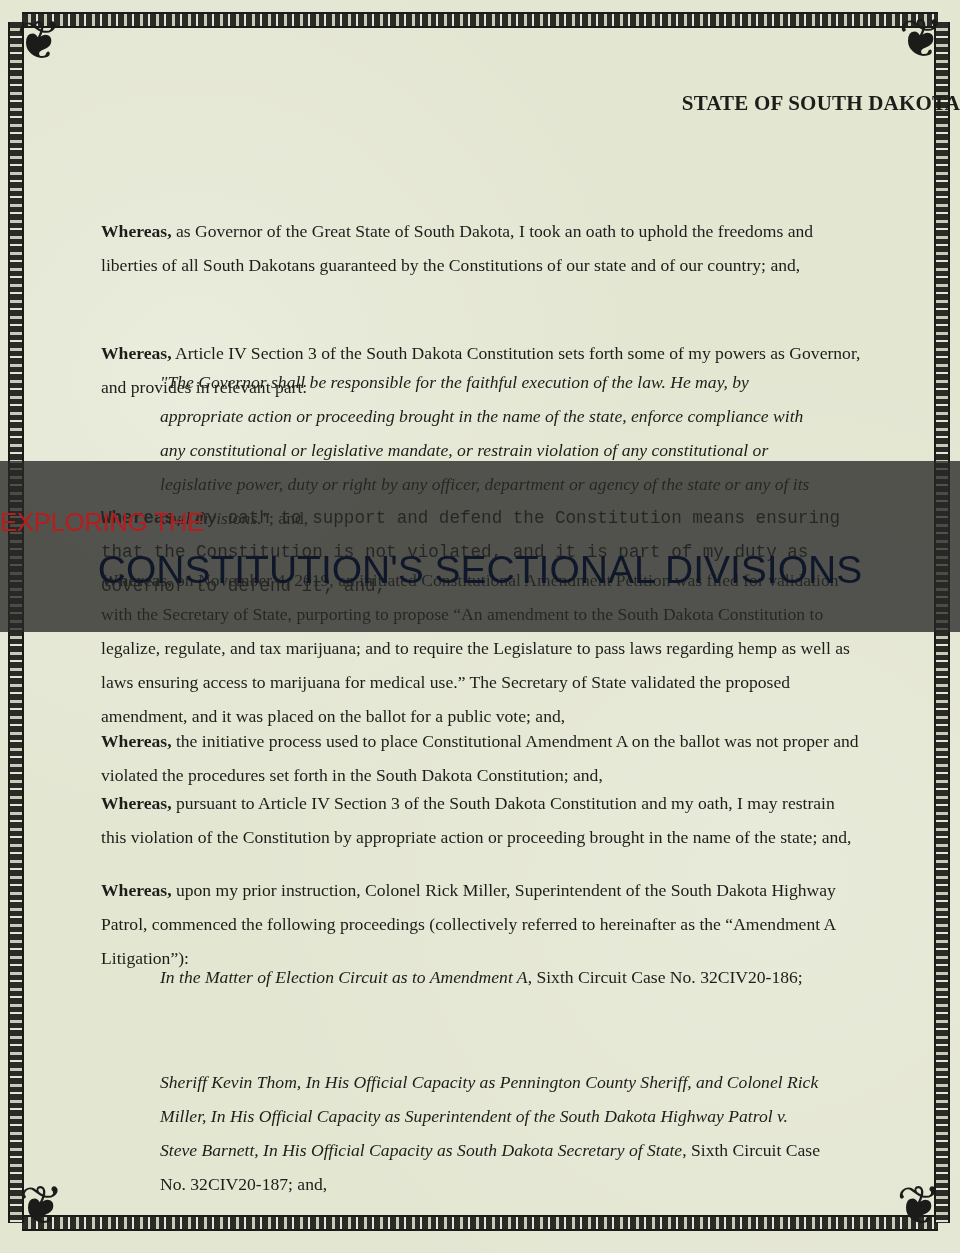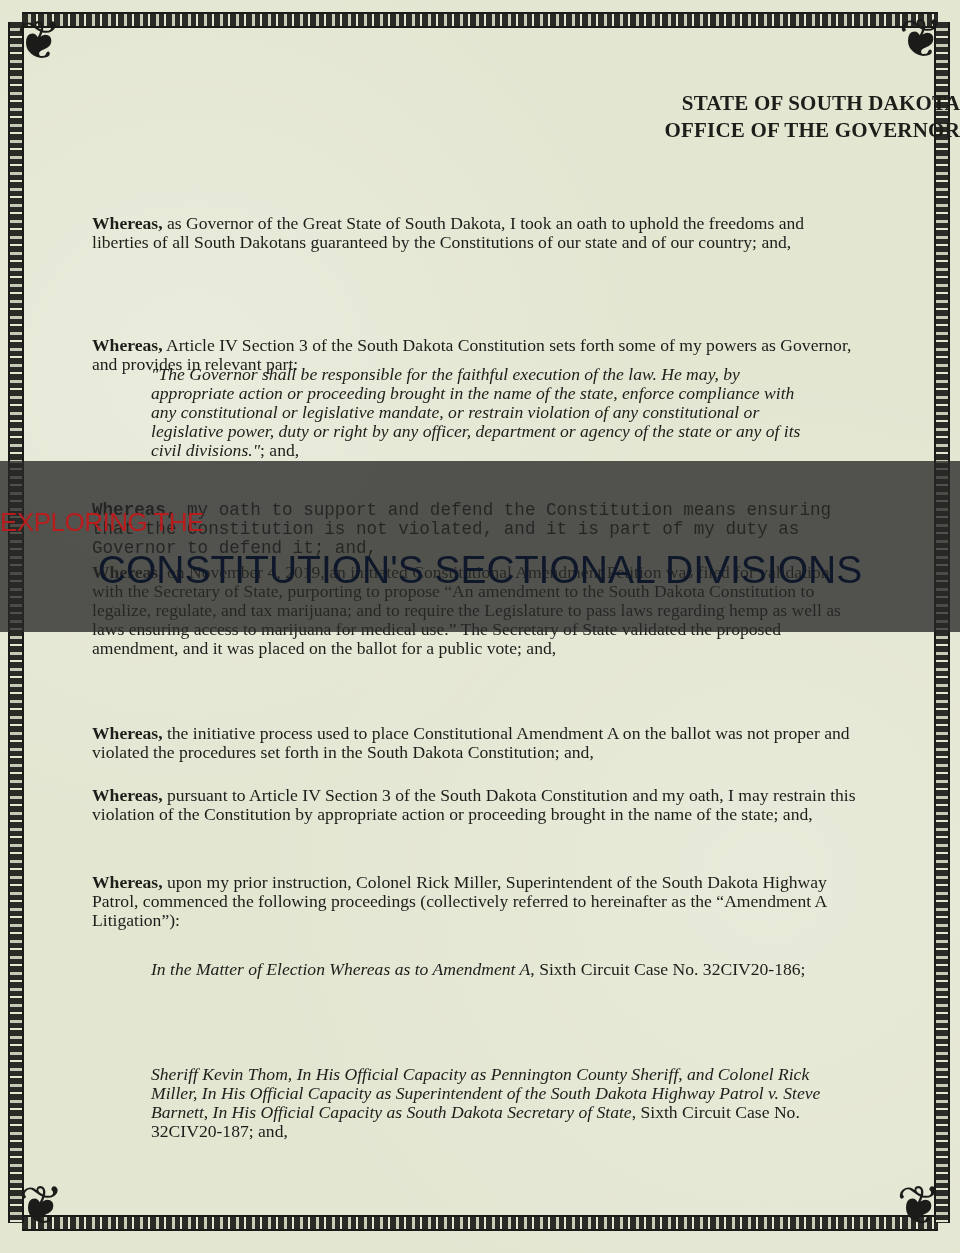--- a/index.html
+++ b/index.html
@@ -38,22 +38,22 @@
   .corner.tl { left: 4px; top: 6px; }
   .corner.tr { right: 4px; top: 4px; }
   .corner.bl { left: 6px; bottom: 12px; }
   .corner.br { right: 6px; bottom: 12px; }
 
   .header {
     position: absolute; top: 90px; left: 0; right: 0; text-align: right;
     font-weight: bold; font-size: 21px; line-height: 26.5px; letter-spacing: 0.2px;
   }
   .body-text {
-    position: absolute; left: 92px; right: 96px;
-    font-size: 17.6px; line-height: 19px;
+    position: absolute; left: 101px; right: 96px;
+    font-size: 17.6px; line-height: 34px;
   }
   .para { margin: 0; }
   .para b { font-weight: bold; }
   .quote { font-style: italic; padding-left: 59px; padding-right: 40px; }
   .p1 { top: 214px; }
   .p2 { top: 302px; margin-top: 34px; }
   .p3 { top: 365px; }
   .p4 { top: 501px; font-family: Liberation Mono, monospace; }
   .p5 { top: 563px; }
   .p6 { top: 724px; }
@@ -86,21 +86,20 @@
 <div class="border-bottom"></div>
 <div class="border-left"></div>
 <div class="border-right"></div>
 <div class="corner tl">❦</div>
 <div class="corner tr">❦</div>
 <div class="corner bl">❦</div>
 <div class="corner br">❦</div>
 
 <div class="header">
   <div>STATE OF SOUTH DAKOTA</div>
-  <div>OFFICE OF THE GOVERNOR</div>
 </div>
 
 <div class="body-text p1">
   <p class="para"><b>Whereas,</b><span> as Governor of the Great State of South Dakota, I took an oath to uphold the freedoms and liberties of all South Dakotans guaranteed by the Constitutions of our state and of our country; and,</span></p>
 </div>
 <div class="body-text p2">
   <p class="para"><b>Whereas,</b><span> Article IV Section 3 of the South Dakota Constitution sets forth some of my powers as Governor, and provides in relevant part:</span></p>
 </div>
 <div class="body-text p3">
   <p class="para quote"><span>"The Governor shall be responsible for the faithful execution of the law. He may, by appropriate action or proceeding brought in the name of the state, enforce compliance with any constitutional or legislative mandate, or restrain violation of any constitutional or legislative power, duty or right by any officer, department or agency of the state or any of its civil divisions."</span><span style="font-style:normal">; and,</span></p>
@@ -114,21 +113,21 @@
 <div class="body-text p6">
   <p class="para"><b>Whereas,</b><span> the initiative process used to place Constitutional Amendment A on the ballot was not proper and violated the procedures set forth in the South Dakota Constitution; and,</span></p>
 </div>
 <div class="body-text p7">
   <p class="para"><b>Whereas,</b><span> pursuant to Article IV Section 3 of the South Dakota Constitution and my oath, I may restrain this violation of the Constitution by appropriate action or proceeding brought in the name of the state; and,</span></p>
 </div>
 <div class="body-text p8">
   <p class="para"><b>Whereas,</b><span> upon my prior instruction, Colonel Rick Miller, Superintendent of the South Dakota Highway Patrol, commenced the following proceedings (collectively referred to hereinafter as the “Amendment A Litigation”):</span></p>
 </div>
 <div class="body-text p9">
-  <p class="para quote" style="font-style:normal"><i>In the Matter of Election Whereas as to Amendment A</i><span>, Sixth Circuit Case No. 32CIV20-186;</span></p>
+  <p class="para quote" style="font-style:normal"><i>In the Matter of Election Circuit as to Amendment A</i><span>, Sixth Circuit Case No. 32CIV20-186;</span></p>
 </div>
 <div class="body-text p10">
   <p class="para quote" style="font-style:normal"><i>Sheriff Kevin Thom, In His Official Capacity as Pennington County Sheriff, and Colonel Rick Miller, In His Official Capacity as Superintendent of the South Dakota Highway Patrol v. Steve Barnett, In His Official Capacity as South Dakota Secretary of State</i><span>, Sixth Circuit Case No. 32CIV20-187; and,</span></p>
 </div>
 
 <div class="banner"></div>
 <div class="banner-line1">EXPLORING THE</div>
 <div class="banner-line2">CONSTITUTION'S SECTIONAL DIVISIONS</div>
 
 </body></html>

